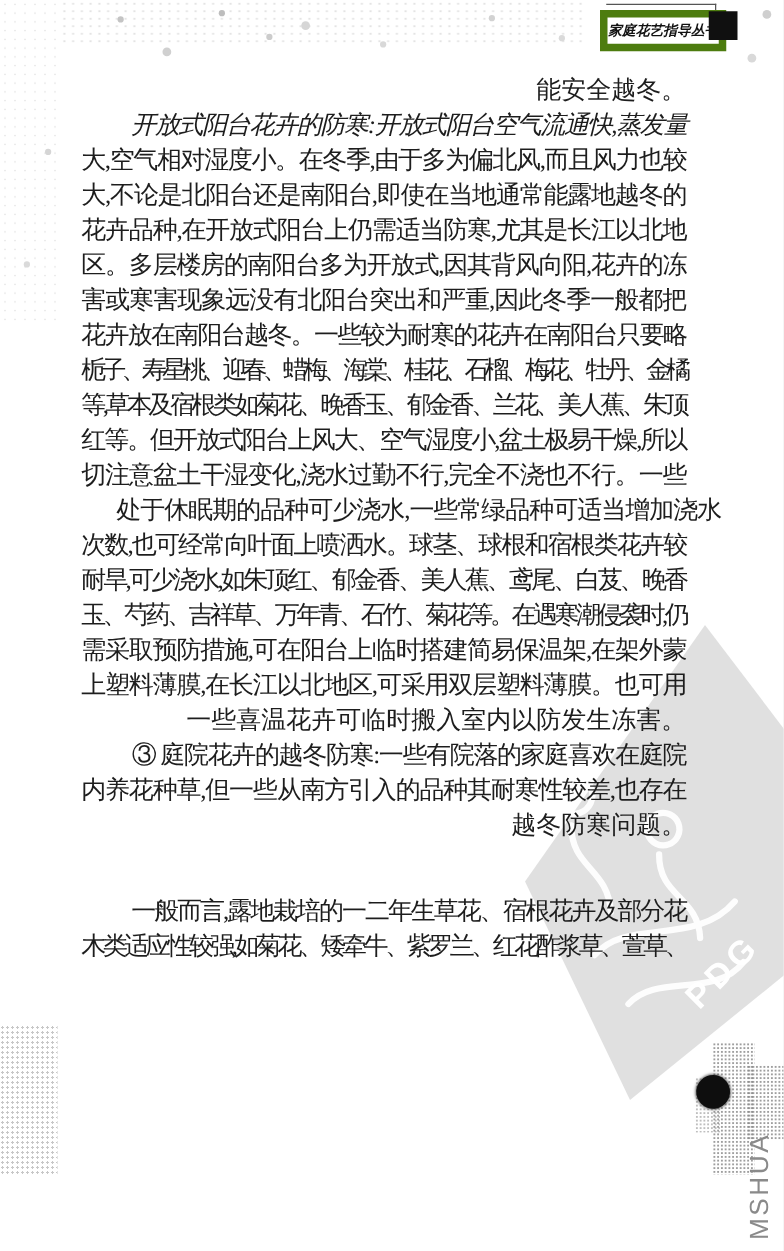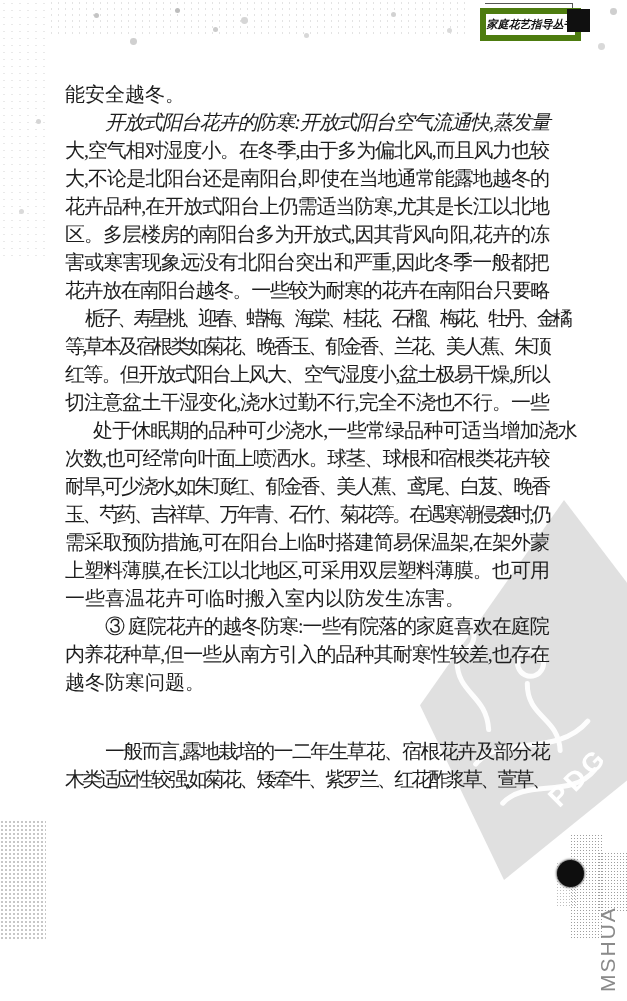--- a/index.html
+++ b/index.html
@@ -30,21 +30,21 @@
   
   .stamp{position:absolute;left:420px;top:500px;width:300px;height:380px;
     background:#dcdcdc;opacity:.88;
     clip-path:polygon(48% 0, 100% 54%, 28% 100%, 0 54%);z-index:1;}
   .stamp-figs{position:absolute;left:442px;top:585px;width:160px;height:250px;z-index:2;
     transform:rotate(-20deg);opacity:.95;}
   .pdg{position:absolute;left:543px;top:762px;z-index:2;transform:rotate(-45deg);
     font-family:"Liberation Sans","DejaVu Sans",sans-serif;font-weight:bold;
     font-size:27px;color:#ffffff;letter-spacing:4px;}
   
-  .text-block{position:absolute;left:65px;top:80px;width:484px;z-index:3;}
+  .text-block{position:absolute;left:65px;top:58px;width:484px;z-index:3;text-align:right;}
   .line{height:28px;line-height:28px;font-size:20px;color:#1d1d1d;white-space:nowrap;}
   .line.indent{text-indent:40px;}
   
   .blob{position:absolute;pointer-events:none;
     background-image:radial-gradient(#7d7d7d 0.9px, transparent 1px);
     background-size:3px 3px;opacity:.75;z-index:1;}
   .blob1{left:570px;top:834px;width:34px;height:106px;}
   .blob2{left:598px;top:852px;width:29px;height:60px;}
   .blob3{left:556px;top:862px;width:20px;height:44px;opacity:.5;}
   .ink-dot{position:absolute;left:557px;top:860px;width:27px;height:27px;border-radius:50%;
@@ -86,21 +86,21 @@
 
   <div class="text-block" id="lines">
       <div class="line">能安全越冬。</div>
       <div class="line indent" style="letter-spacing: -1.08px; font-style: italic;">开放式阳台花卉的防寒:开放式阳台空气流通快,蒸发量</div>
       <div class="line" style="letter-spacing: -1.10714px;">大,空气相对湿度小。在冬季,由于多为偏北风,而且风力也较</div>
       <div class="line" style="letter-spacing: -0.962963px;">大,不论是北阳台还是南阳台,即使在当地通常能露地越冬的</div>
       <div class="line" style="letter-spacing: -0.962963px;">花卉品种,在开放式阳台上仍需适当防寒,尤其是长江以北地</div>
       <div class="line" style="letter-spacing: -0.962963px;">区。多层楼房的南阳台多为开放式,因其背风向阳,花卉的冻</div>
       <div class="line" style="letter-spacing: -0.807692px;">害或寒害现象远没有北阳台突出和严重,因此冬季一般都把</div>
       <div class="line" style="letter-spacing: -1.38462px;">花卉放在南阳台越冬。一些较为耐寒的花卉在南阳台只要略</div>
-      <div class="line" style="letter-spacing: -3.86667px; margin-left: 20px;">栀子、寿星桃、迎春、蜡梅、海棠、桂花、石榴、梅花、牡丹、金橘</div>
+      <div class="line" style="letter-spacing: -3.86667px;">栀子、寿星桃、迎春、蜡梅、海棠、桂花、石榴、梅花、牡丹、金橘</div>
       <div class="line" style="letter-spacing: -2.7931px;">等,草本及宿根类如菊花、晚香玉、郁金香、兰花、美人蕉、朱顶</div>
       <div class="line" style="letter-spacing: -1.64286px;">红等。但开放式阳台上风大、空气湿度小,盆土极易干燥,所以</div>
       <div class="line" style="letter-spacing: -0.962963px;">切注意盆土干湿变化,浇水过勤不行,完全不浇也不行。一些</div>
       <div class="line" style="letter-spacing: -0.807692px; margin-left: 28px;">处于休眠期的品种可少浇水,一些常绿品种可适当增加浇水</div>
       <div class="line" style="letter-spacing: -1.51852px;">次数,也可经常向叶面上喷洒水。球茎、球根和宿根类花卉较</div>
       <div class="line" style="letter-spacing: -2.27586px;">耐旱,可少浇水,如朱顶红、郁金香、美人蕉、鸢尾、白芨、晚香</div>
       <div class="line" style="letter-spacing: -2.7931px;">玉、芍药、吉祥草、万年青、石竹、菊花等。在遇寒潮侵袭时,仍</div>
       <div class="line" style="letter-spacing: -0.962963px;">需采取预防措施,可在阳台上临时搭建简易保温架,在架外蒙</div>
       <div class="line" style="letter-spacing: -0.962963px;">上塑料薄膜,在长江以北地区,可采用双层塑料薄膜。也可用</div>
       <div class="line">一些喜温花卉可临时搬入室内以防发生冻害。</div>

